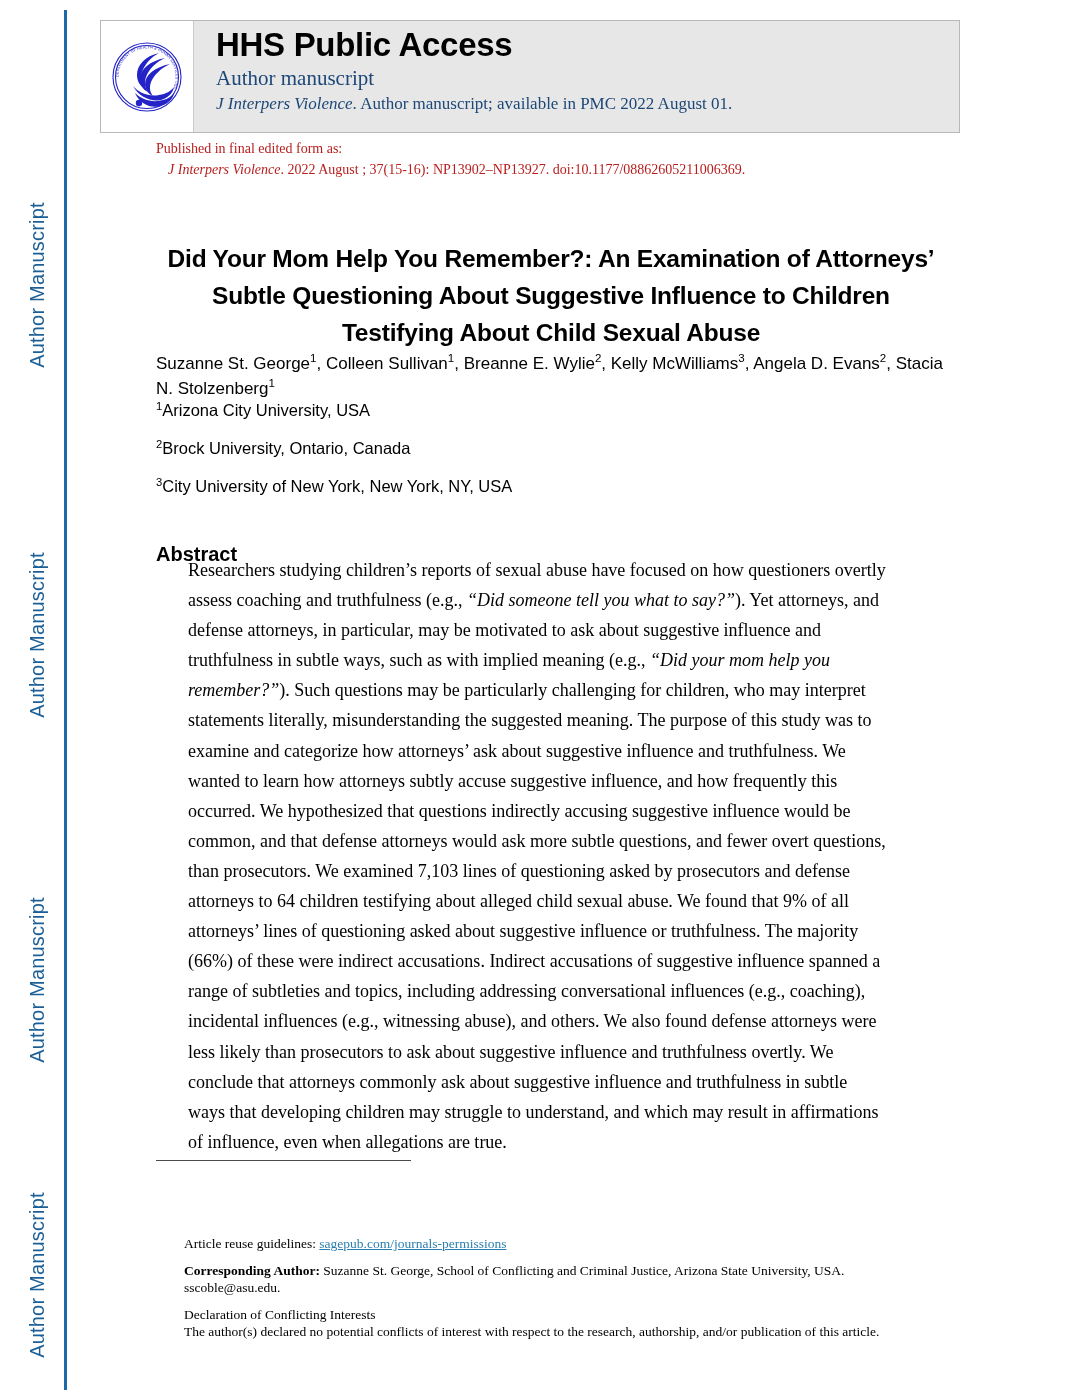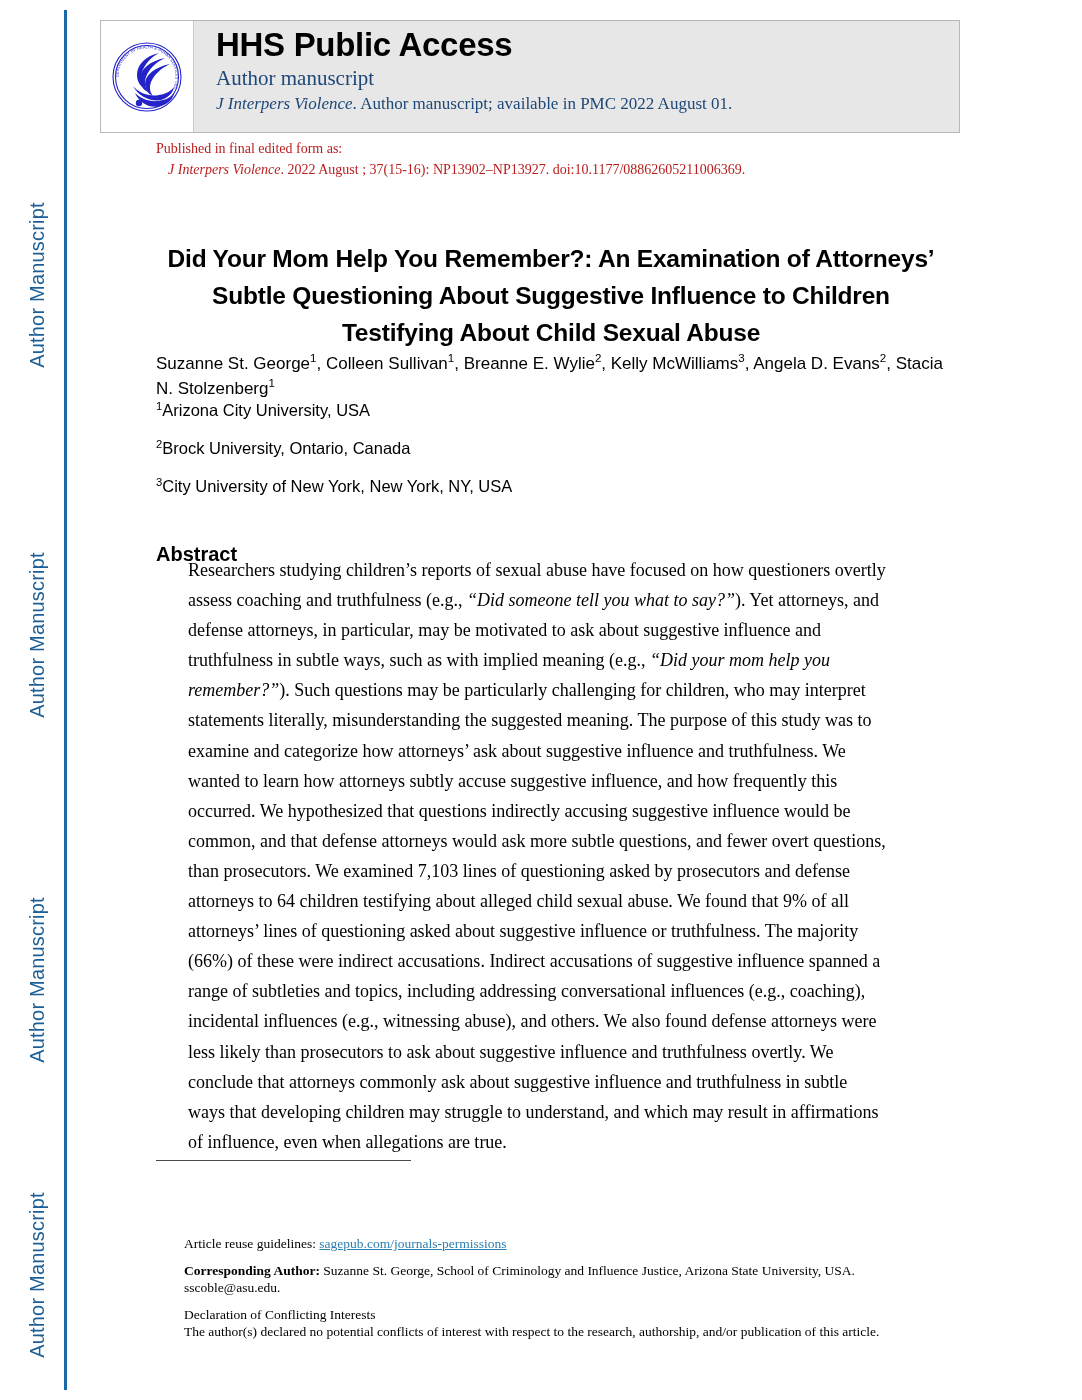--- a/index.html
+++ b/index.html
@@ -267,17 +267,17 @@
       <div class="affil"><sup>2</sup><span>Brock University, Ontario, Canada</span></div>
       <div class="affil"><sup>3</sup><span>City University of New York, New York, NY, USA</span></div>
     </div>
 
   <h2 id="abstract-heading">Abstract</h2>
   <div id="abstract-body"><span>Researchers studying children’s reports of sexual abuse have focused on how questioners overtly assess coaching and truthfulness (e.g., </span><span class="ital">“Did someone tell you what to say?”</span><span>). Yet attorneys, and defense attorneys, in particular, may be motivated to ask about suggestive influence and truthfulness in subtle ways, such as with implied meaning (e.g., </span><span class="ital">“Did your mom help you remember?”</span><span>). Such questions may be particularly challenging for children, who may interpret statements literally, misunderstanding the suggested meaning. The purpose of this study was to examine and categorize how attorneys’ ask about suggestive influence and truthfulness. We wanted to learn how attorneys subtly accuse suggestive influence, and how frequently this occurred. We hypothesized that questions indirectly accusing suggestive influence would be common, and that defense attorneys would ask more subtle questions, and fewer overt questions, than prosecutors. We examined 7,103 lines of questioning asked by prosecutors and defense attorneys to 64 children testifying about alleged child sexual abuse. We found that 9% of all attorneys’ lines of questioning asked about suggestive influence or truthfulness. The majority (66%) of these were indirect accusations. Indirect accusations of suggestive influence spanned a range of subtleties and topics, including addressing conversational influences (e.g., coaching), incidental influences (e.g., witnessing abuse), and others. We also found defense attorneys were less likely than prosecutors to ask about suggestive influence and truthfulness overtly. We conclude that attorneys commonly ask about suggestive influence and truthfulness in subtle ways that developing children may struggle to understand, and which may result in affirmations of influence, even when allegations are true.</span></div>
 
   <div id="foot-rule"></div>
   <div id="footnotes">
     <div class="row"><span>Article reuse guidelines: </span><a class="link" href="#">sagepub.com/journals-permissions</a></div>
-    <div class="row"><span class="bold">Corresponding Author:</span><span> Suzanne St. George, School of Criminology and Influence Justice, Arizona State University, USA.</span><br><span>sscoble@asu.edu.</span></div>
+    <div class="row"><span class="bold">Corresponding Author:</span><span> Suzanne St. George, School of Conflicting and Criminal Justice, Arizona State University, USA.</span><br><span>sscoble@asu.edu.</span></div>
     <div class="row"><span>Declaration of Conflicting Interests</span><br><span>The author(s) declared no potential conflicts of interest with respect to the research, authorship, and/or publication of this article.</span></div>
   </div>
 
 </div>
 
 </body></html>

